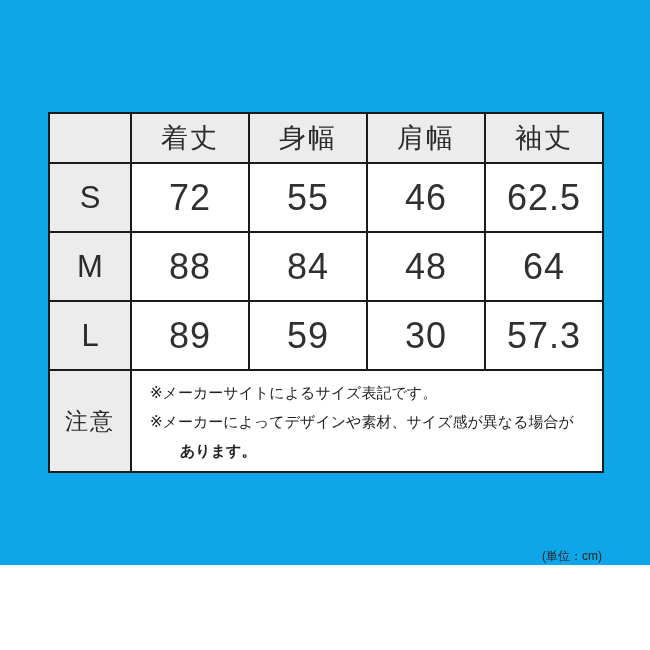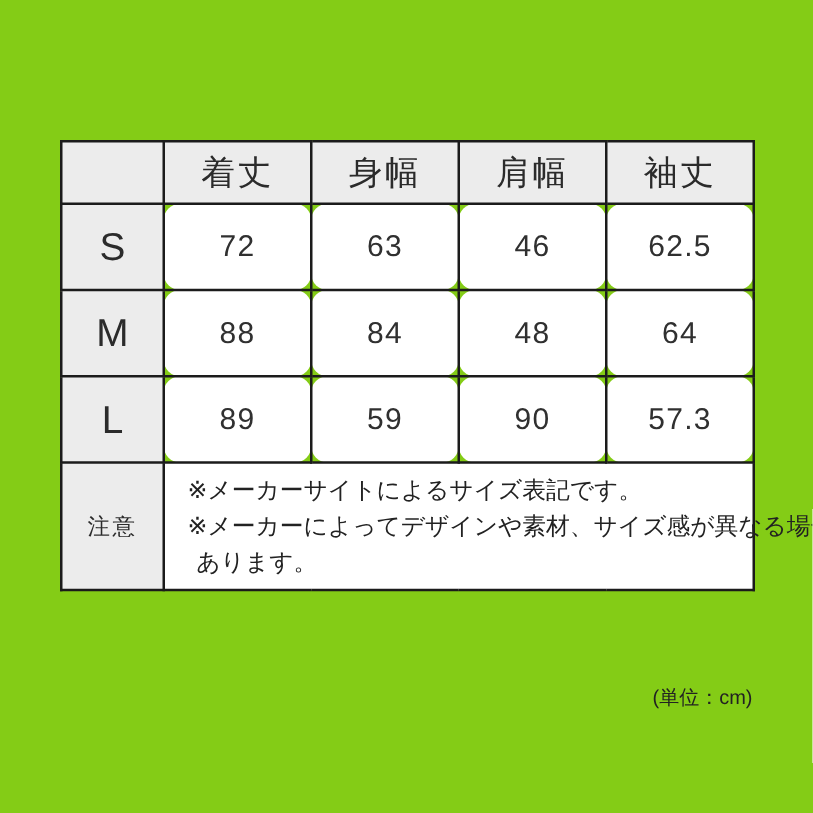--- a/index.html
+++ b/index.html
@@ -3,22 +3,22 @@
 <meta charset="utf-8">
 <style>
   html, body {
     margin: 0;
     padding: 0;
     background: #ffffff;
   }
   .canvas {
     position: relative;
     width: 650px;
-    height: 650px;
-    background: #84cc16;
+    height: 565px;
+    background: #0ea5e9;
     font-family: "Liberation Sans", "DejaVu Sans", sans-serif;
     color: #303030;
     overflow: hidden;
   }
   table.size-chart {
     position: absolute;
     left: 48px;
     top: 112px;
     width: 554px;
     border-collapse: collapse;
@@ -40,51 +40,51 @@
   .cell-colhead {
     font-size: 27px;
     color: #2b2b2b;
     letter-spacing: 2px;
   }
   .cell-sizelabel {
     font-size: 31px;
     color: #2b2b2b;
   }
   .cell-notelabel {
-    font-size: 18px;
+    font-size: 23px;
     color: #2b2b2b;
     letter-spacing: 2px;
   }
   .cell-value {
     background: #ffffff;
-    font-size: 24px;
+    font-size: 36px;
     font-weight: 300;
     color: #303030;
     letter-spacing: 1px;
-    border-radius: 13px;
   }
   .cell-note {
     background: #ffffff;
     text-align: left !important;
     padding: 6px 10px 6px 18px !important;
   }
   .note-line {
-    font-size: 19px;
+    font-size: 15px;
     line-height: 29px;
     color: #222222;
     white-space: nowrap;
   }
   .note-line.indented {
-    margin-left: 7px;
+    margin-left: 30px;
+    font-weight: bold;
   }
   .unit-label {
     position: absolute;
     top: 548px;
     right: 48px;
-    font-size: 16px;
+    font-size: 12px;
     color: #222222;
     text-align: right;
   }
 </style>
 </head>
 <body>
 
 <div class="canvas">
 
   <table class="size-chart">
@@ -100,38 +100,38 @@
         <td class="cell-shaded"></td>
         <td class="cell-shaded cell-colhead">着丈</td>
         <td class="cell-shaded cell-colhead">身幅</td>
         <td class="cell-shaded cell-colhead">肩幅</td>
         <td class="cell-shaded cell-colhead">袖丈</td>
       </tr>
 
       <tr class="row-size">
         <td class="cell-shaded cell-sizelabel">S</td>
         <td class="cell-value">72</td>
-        <td class="cell-value">63</td>
+        <td class="cell-value">55</td>
         <td class="cell-value">46</td>
         <td class="cell-value">62.5</td>
       </tr>
 
       <tr class="row-size">
         <td class="cell-shaded cell-sizelabel">M</td>
         <td class="cell-value">88</td>
         <td class="cell-value">84</td>
         <td class="cell-value">48</td>
         <td class="cell-value">64</td>
       </tr>
 
       <tr class="row-size">
         <td class="cell-shaded cell-sizelabel">L</td>
         <td class="cell-value">89</td>
         <td class="cell-value">59</td>
-        <td class="cell-value">90</td>
+        <td class="cell-value">30</td>
         <td class="cell-value">57.3</td>
       </tr>
 
 
       <tr class="row-note">
         <td class="cell-shaded cell-notelabel">注意</td>
         <td class="cell-note" colspan="4">
           <div class="note-line">※メーカーサイトによるサイズ表記です。</div>
           <div class="note-line">※メーカーによってデザインや素材、サイズ感が異なる場合が</div>
           <div class="note-line indented">あります。</div>

